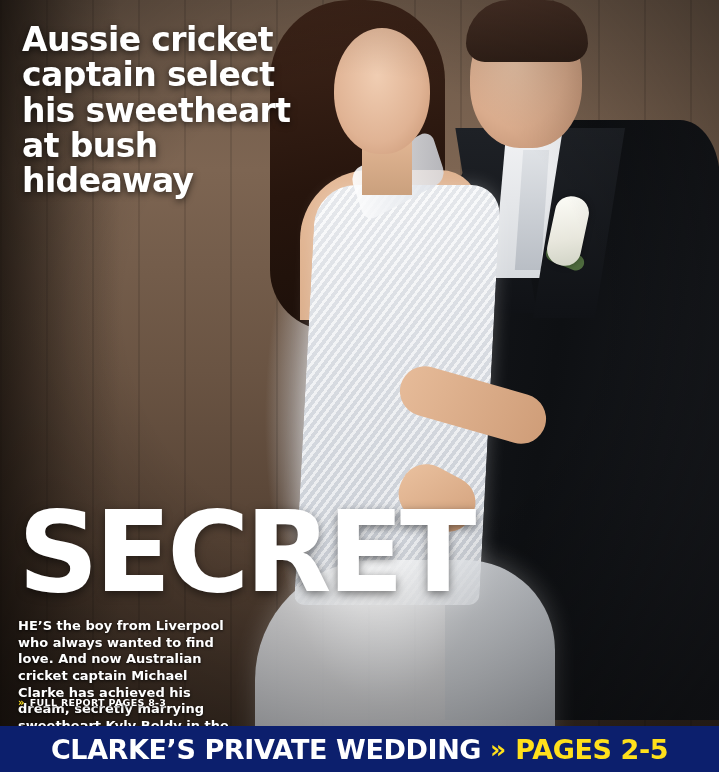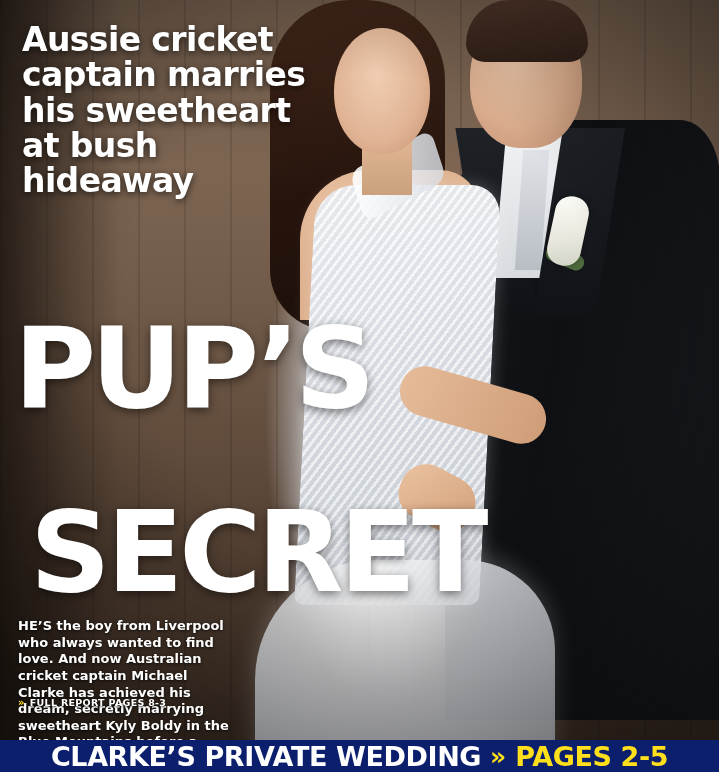--- a/index.html
+++ b/index.html
@@ -211,21 +211,20 @@
   .secret {
     position: absolute;
     left: 18px; top: 496px;
     font-family: "DejaVu Sans", sans-serif;
     font-weight: bold;
     font-size: 112px;
     line-height: 1;
     color: #ffffff;
     letter-spacing: -4px;
     text-shadow: 0 3px 10px rgba(0,0,0,.5);
-    margin-left: 12px;
   }
 
   
   .standfirst {
     position: absolute;
     left: 18px; top: 618px;
     width: 218px;
     color: #ffffff;
     font-family: "DejaVu Sans", sans-serif;
     font-weight: bold;
@@ -245,21 +244,21 @@
     font-size: 9.5px;
     letter-spacing: .3px;
     text-shadow: 0 1px 3px rgba(0,0,0,.8);
   }
   .fullreport .chev { color: #ffe01b; font-size: 10px; }
 
   
   .banner {
     position: absolute;
     left: 0; bottom: 0;
-    width: 719px; height: 32px;
+    width: 719px; height: 46px;
     background: #0c1f6d;
     display: flex;
     align-items: center;
     justify-content: center;
     gap: 9px;
   }
   .banner-main {
     color: #ffffff;
     font-family: "DejaVu Sans", sans-serif;
     font-weight: bold;
@@ -305,23 +304,22 @@
     <div class="dress-skirt"></div>
     <div class="dress-strap"></div>
     <div class="bride-neck"></div>
     <div class="bride-face"></div>
     <div class="arm"></div>
     <div class="hand"></div>
 
     <div class="photo-vignette"></div>
   </div>
 
-  <div class="top-headline">Aussie cricket captain marries his sweetheart at bush hideaway</div>
-
-  <div class="pups">PUP’S</div>
+  <div class="top-headline">Aussie cricket captain select his sweetheart at bush hideaway</div>
+
   <div class="secret">SECRET</div>
 
   <div class="standfirst">HE’S the boy from Liverpool who always wanted to find love. And now Australian cricket captain Michael Clarke has achieved his dream, secretly marrying sweetheart Kyly Boldy in the Blue Mountains before a select group of family and close friends — but no teammates.</div>
 
   <div class="fullreport">
     <span class="chev">»</span>
     <span>FULL REPORT PAGES 8-3</span>
   </div>
 
   <div class="banner">

